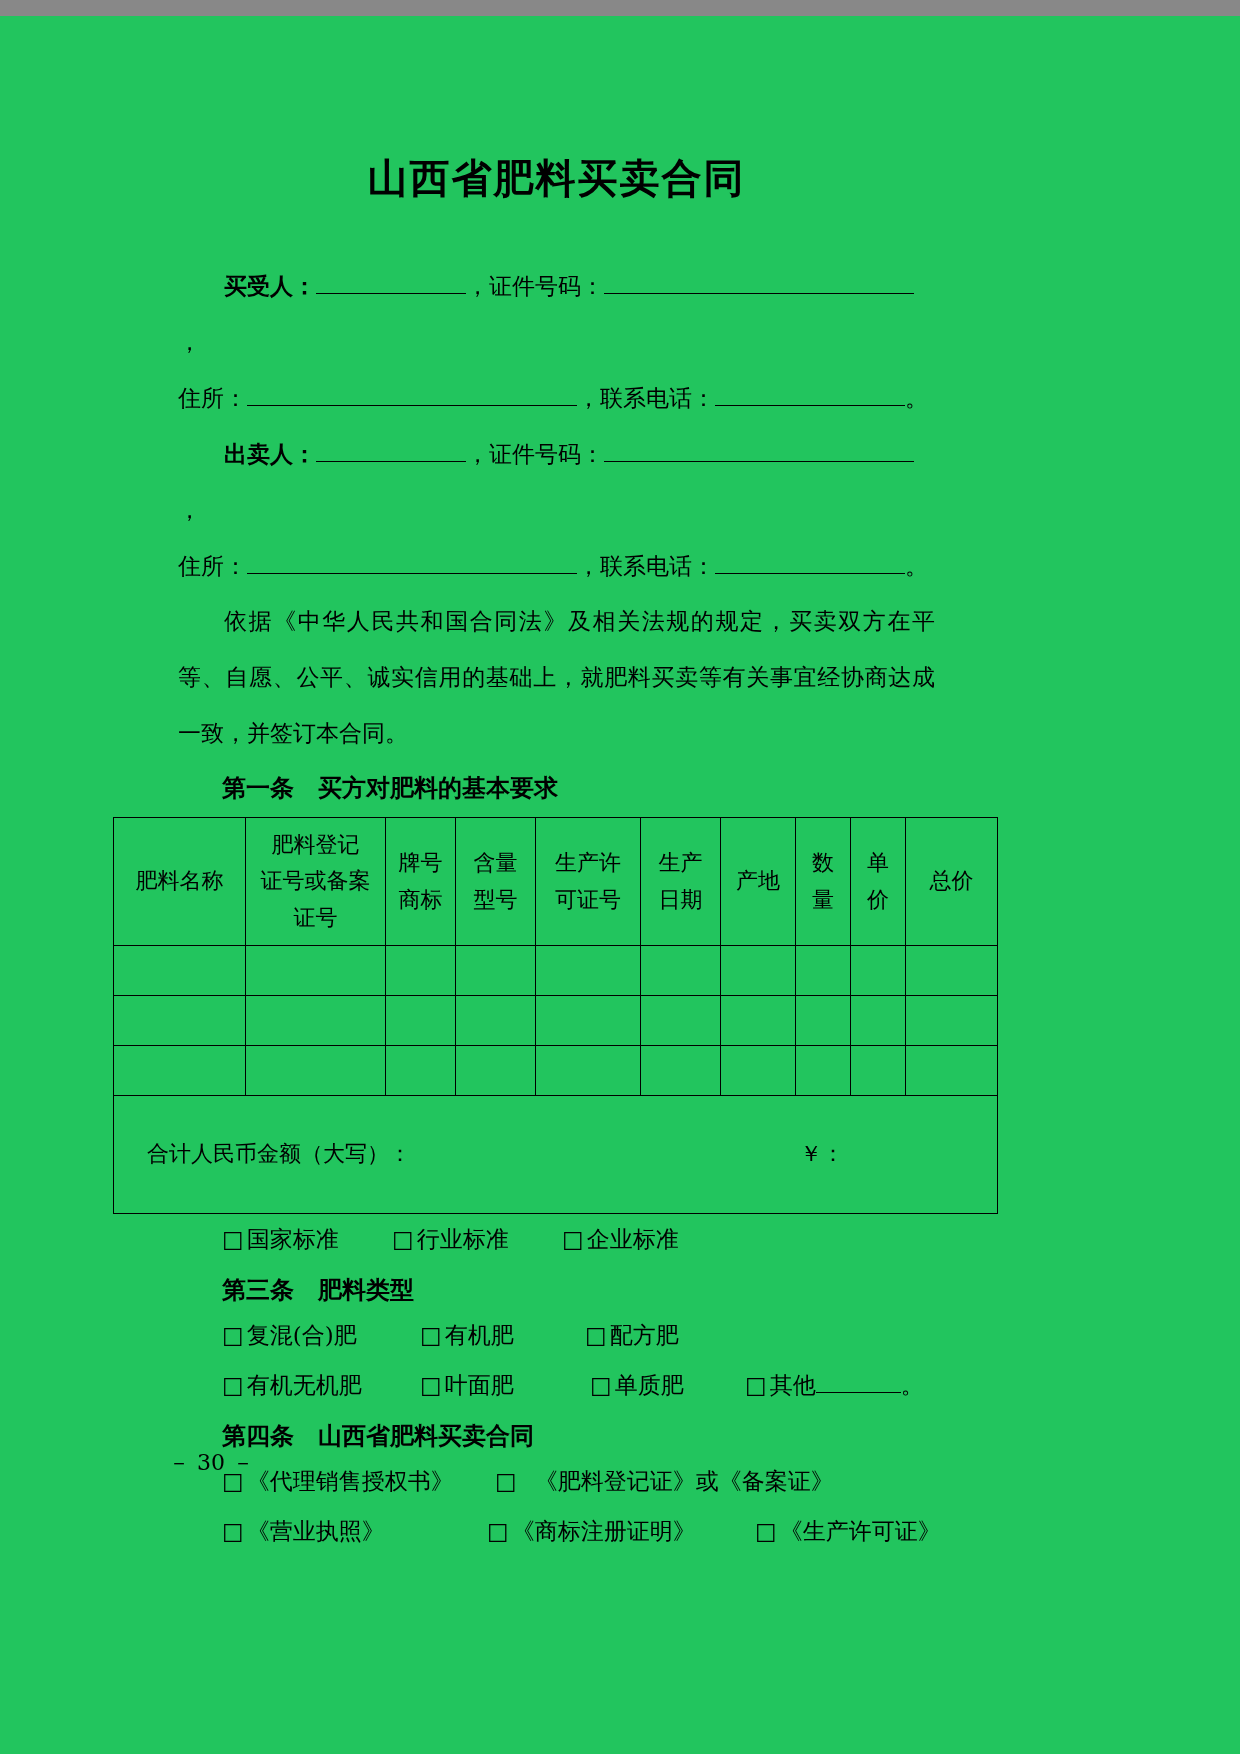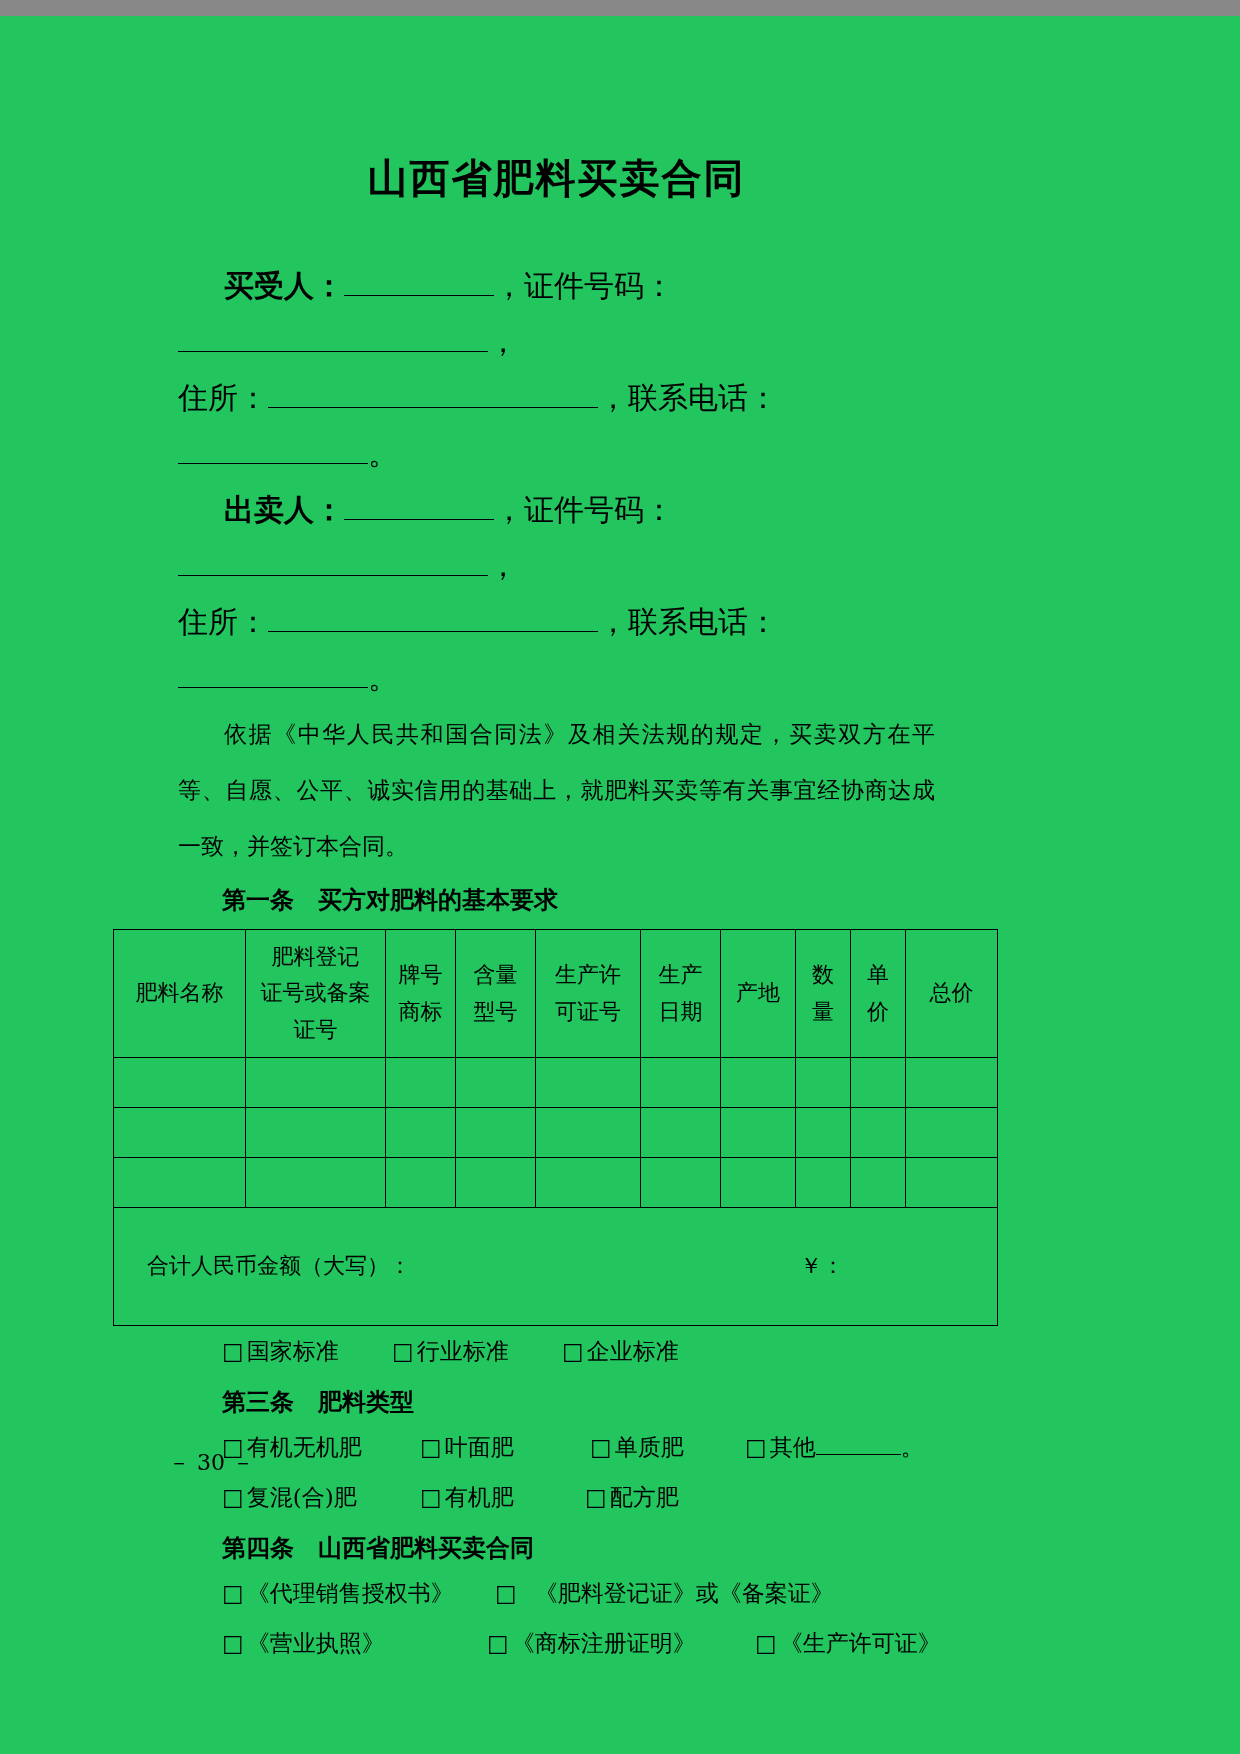--- a/index.html
+++ b/index.html
@@ -21,31 +21,32 @@
     margin:138px 62px 0 65px;
     text-align:center;
     font-family:"DejaVu Serif", serif;
     font-weight:bold;
     font-size:40px;
     line-height:48px;
     letter-spacing:2px;
   }
   .textblock{margin-top:56px;}
   .line{
-    font-size:30px;
+    font-size:23px;
     line-height:56px;
     margin:0 62px 0 65px;
   }
   .indent{text-indent:46px;}
   .para{
     font-size:23px;
     line-height:56px;
     margin:0 62px 0 65px;
     text-indent:46px;
     text-align:justify;
+    font-family:Liberation Serif, serif;
   }
   .b{font-weight:bold;}
   .blank{
     display:inline-block;
     border-bottom:1.5px solid #000;
     height:24px;
     vertical-align:baseline;
   }
   .w150{width:150px;} .w310{width:310px;} .w330{width:330px;} .w190{width:190px;} .w85{width:85px;}
   .sec-heading{
@@ -203,24 +204,24 @@
         </tr>
       </tbody>
     </table>
 
     <div class="opt-line">
       <span class="opt ow170"><span class="cb">□</span><span>国家标准</span></span><span class="opt ow170"><span class="cb">□</span><span>行业标准</span></span><span class="opt"><span class="cb">□</span><span>企业标准</span></span>
     </div>
 
     <div class="sec-heading">第三条　肥料类型</div>
     <div class="opt-line">
+      <span class="opt ow198"><span class="cb">□</span><span>复混(合)肥</span></span><span class="opt ow165"><span class="cb">□</span><span>有机肥</span></span><span class="opt"><span class="cb">□</span><span>配方肥</span></span>
+    </div>
+    <div class="opt-line">
       <span class="opt ow198"><span class="cb">□</span><span>有机无机肥</span></span><span class="opt ow170b"><span class="cb">□</span><span>叶面肥</span></span><span class="opt ow155"><span class="cb">□</span><span>单质肥</span></span><span class="opt"><span class="cb">□</span><span>其他</span><span class="blank w85"></span><span>。</span></span>
-    </div>
-    <div class="opt-line">
-      <span class="opt ow198"><span class="cb">□</span><span>复混(合)肥</span></span><span class="opt ow165"><span class="cb">□</span><span>有机肥</span></span><span class="opt"><span class="cb">□</span><span>配方肥</span></span>
     </div>
 
     <div class="sec-heading">第四条　山西省肥料买卖合同</div>
     <div class="opt-line">
       <span class="opt ow273"><span class="cb">□</span><span>《代理销售授权书》</span></span><span class="opt"><span class="cb cb-wide">□</span><span>《肥料登记证》或《备案证》</span></span>
     </div>
     <div class="opt-line">
       <span class="opt ow265"><span class="cb">□</span><span>《营业执照》</span></span><span class="opt ow268"><span class="cb">□</span><span>《商标注册证明》</span></span><span class="opt"><span class="cb">□</span><span>《生产许可证》</span></span>
     </div>
 

